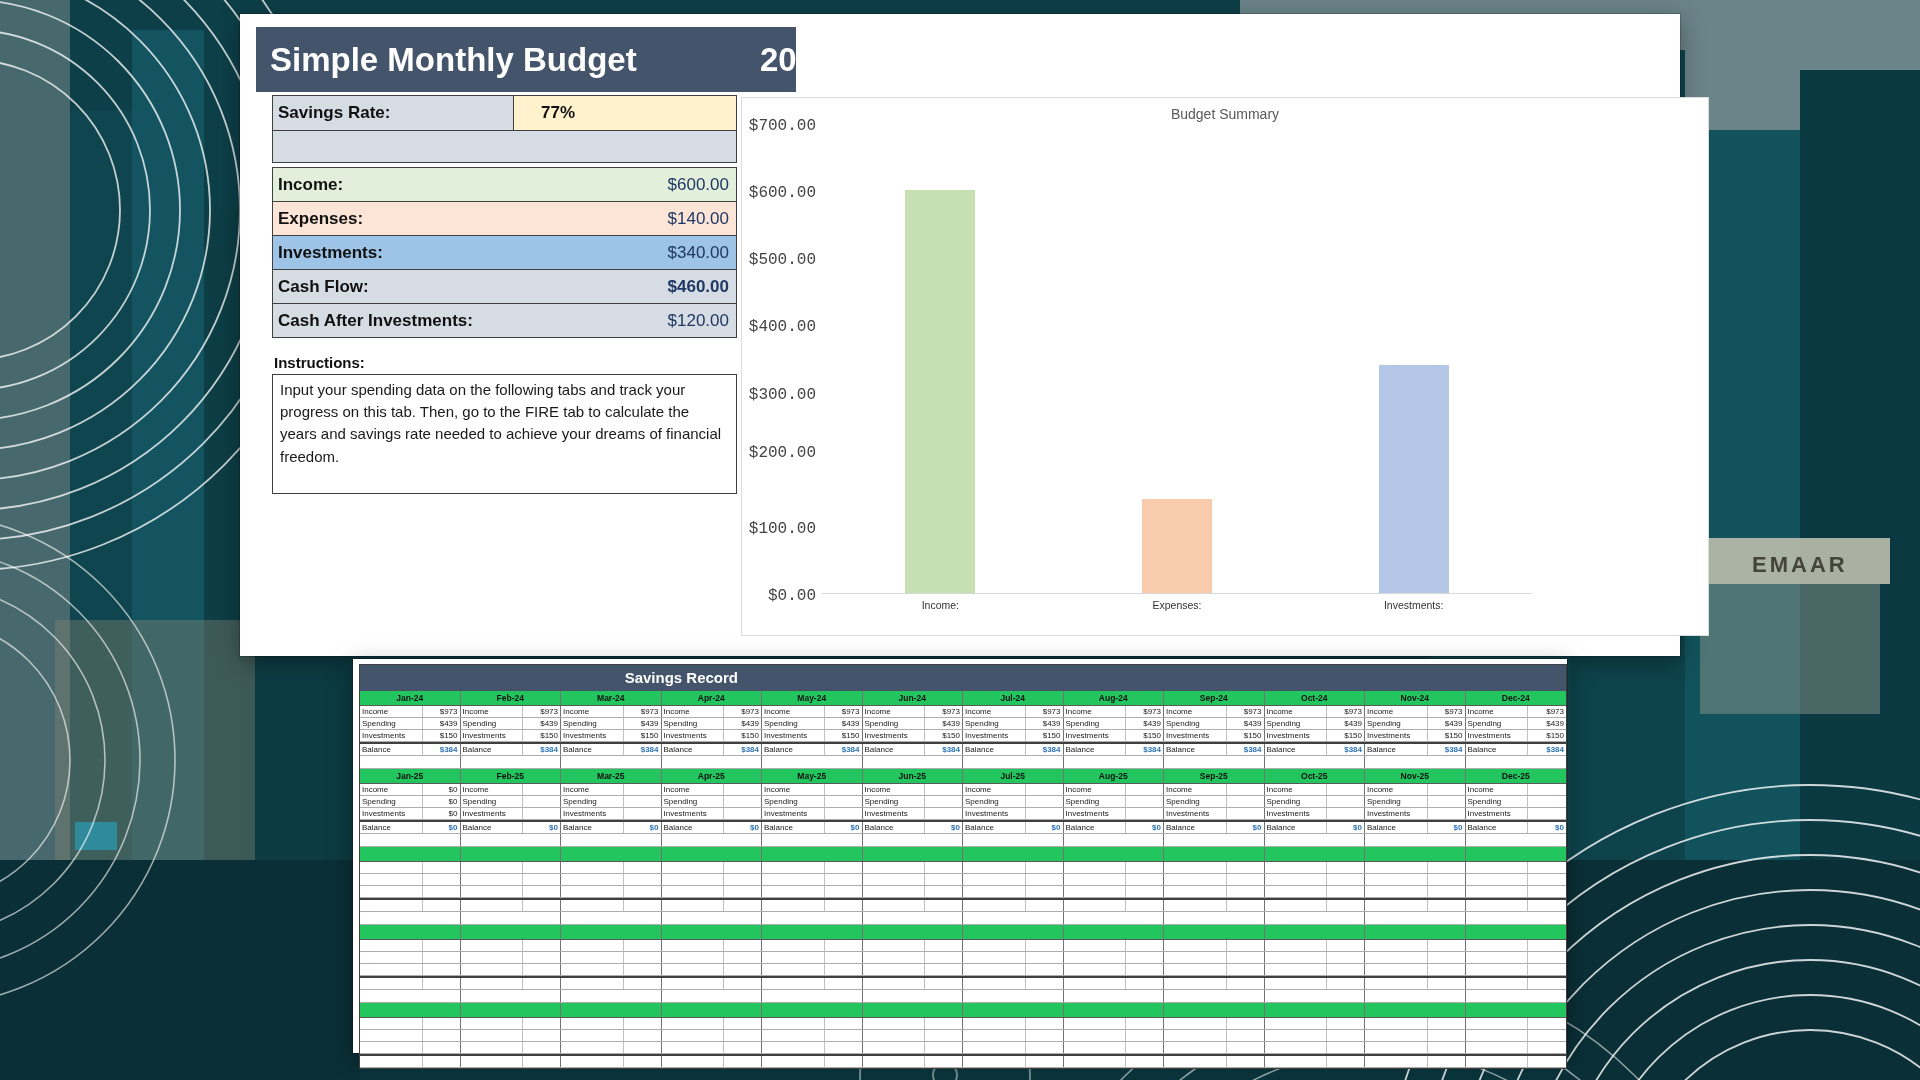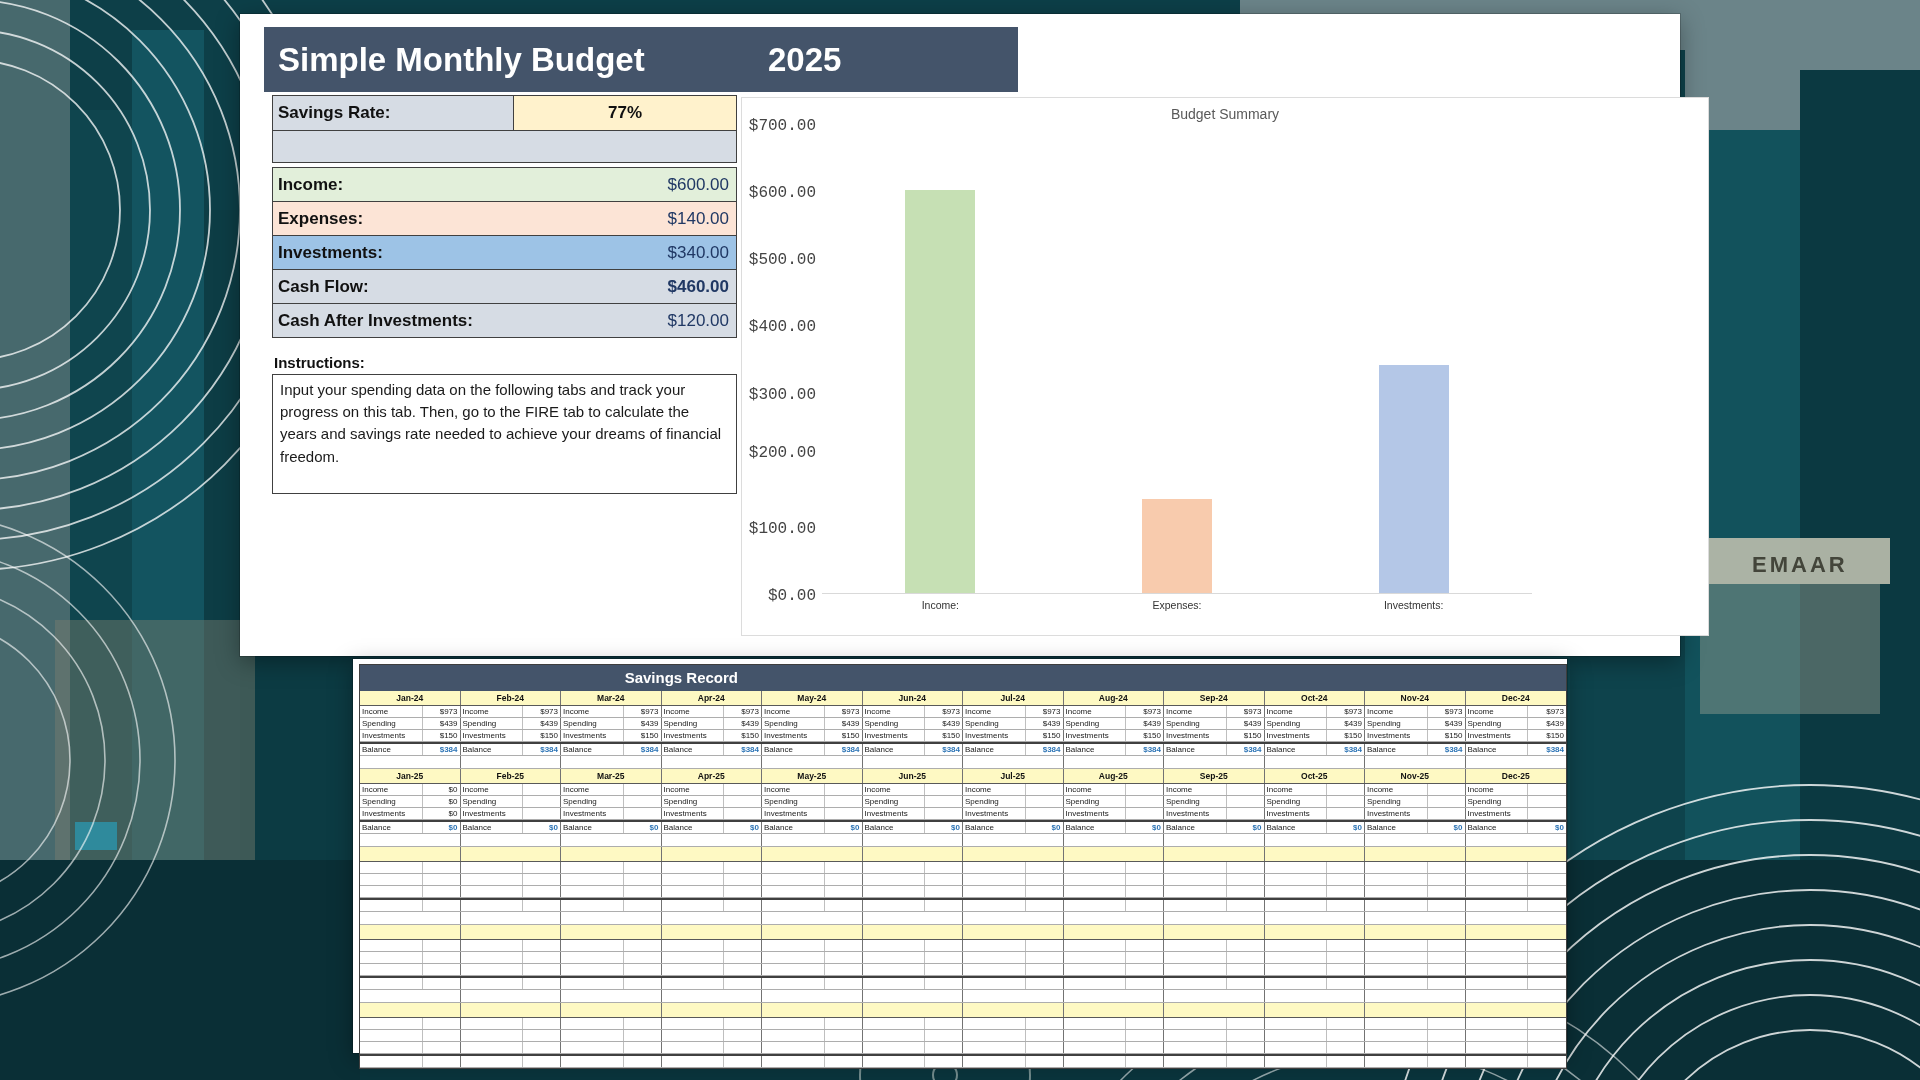--- a/index.html
+++ b/index.html
@@ -14,40 +14,40 @@
     position:absolute;left:1752px;top:552px;
     font-size:22px;font-weight:bold;letter-spacing:3px;color:#43453a;
   }
 
   
   .sheet{position:absolute;background:#ffffff;box-shadow:0 0 0 1px rgba(0,0,0,.18),0 6px 22px rgba(0,0,0,.35);}
   .sheet-top{left:240px;top:14px;width:1440px;height:642px;}
   .sheet-bottom{left:353px;top:659px;width:1214px;height:394px;}
 
   .hdrband{
-    position:absolute;left:24px;top:13px;width:754px;height:65px;
+    position:absolute;left:16px;top:13px;width:540px;height:65px;
     background:#44546A;color:#fff;
   }
   .hdrband .ttl{
     position:absolute;left:14px;top:0;line-height:65px;
     font-size:33px;font-weight:bold;white-space:nowrap;
   }
   .hdrband .yr{
     position:absolute;left:504px;top:0;line-height:65px;
     font-size:33px;font-weight:bold;
   }
 
   .srow{position:absolute;left:32px;top:81px;width:465px;height:36px;display:flex;border:1px solid #404040;box-sizing:border-box;}
   .srow .slabel{
     width:241px;background:#D6DCE4;border-right:1px solid #404040;box-sizing:border-box;
     font-size:17px;font-weight:bold;color:#111;line-height:34px;padding-left:5px;
   }
   .srow .svalue{
     flex:1;background:#FFF2CC;font-size:17px;font-weight:bold;color:#111;
-    text-align:center;line-height:34px;
+    text-align:left;line-height:34px;padding-left:27px;
   }
   .spacer-row{position:absolute;left:32px;top:116px;width:465px;height:33px;background:#D6DCE4;border:1px solid #404040;box-sizing:border-box;}
 
   #summary-rows{position:absolute;left:32px;top:153px;width:465px;}
   .sumrow{
     height:35px;display:flex;border:1px solid #404040;box-sizing:border-box;margin-top:-1px;
   }
   .sumrow:first-child{margin-top:0;}
   .sumrow .sl{flex:1;font-size:17px;font-weight:bold;color:#111;line-height:33px;padding-left:5px;}
   .sumrow .sv{width:180px;font-size:17px;color:#203864;text-align:right;line-height:33px;padding-right:7px;}
@@ -69,21 +69,21 @@
   .xlabel{position:absolute;width:160px;text-align:center;font-size:10.5px;color:#333;}
 
   
   .sr-table{position:absolute;left:6px;top:5px;width:1206px;border:1.5px solid #3f3f3f;box-sizing:content-box;background:#fff;}
   .sr-title-band{position:relative;height:26px;background:#44546A;}
   .sr-title-band span{
     position:absolute;left:128px;width:250px;text-align:right;
     color:#fff;font-weight:bold;font-size:15px;line-height:26px;
   }
   .sr-row{display:grid;grid-template-columns:repeat(12,62.5px 38px);border-bottom:1px solid #ADADAD;}
-  .mh-row{background:#fef9c3;border-bottom:1px solid #595959;}
+  .mh-row{background:#22c55e;border-bottom:1px solid #595959;}
   .mh-cell{grid-column:span 2;height:14px;font-size:8.5px;font-weight:bold;color:#111;text-align:center;line-height:14px;border-right:1px solid #737373;}
   .lc{height:11px;font-size:8px;color:#1a1a1a;line-height:11px;padding-left:2px;white-space:nowrap;overflow:hidden;border-right:1px solid #BFBFBF;}
   .vc{height:11px;font-size:8px;color:#1a1a1a;line-height:11px;text-align:right;padding-right:2px;border-right:1px solid #737373;}
   .vc.bal{color:#2E75B6;font-weight:bold;}
   .balance-row{border-top:2px solid #404040;}
   .sp-cell{grid-column:span 2;height:12px;border-right:1px solid #737373;}
   .sr-row > *:last-child{border-right:none;}
 </style>
 </head>
 <body>

